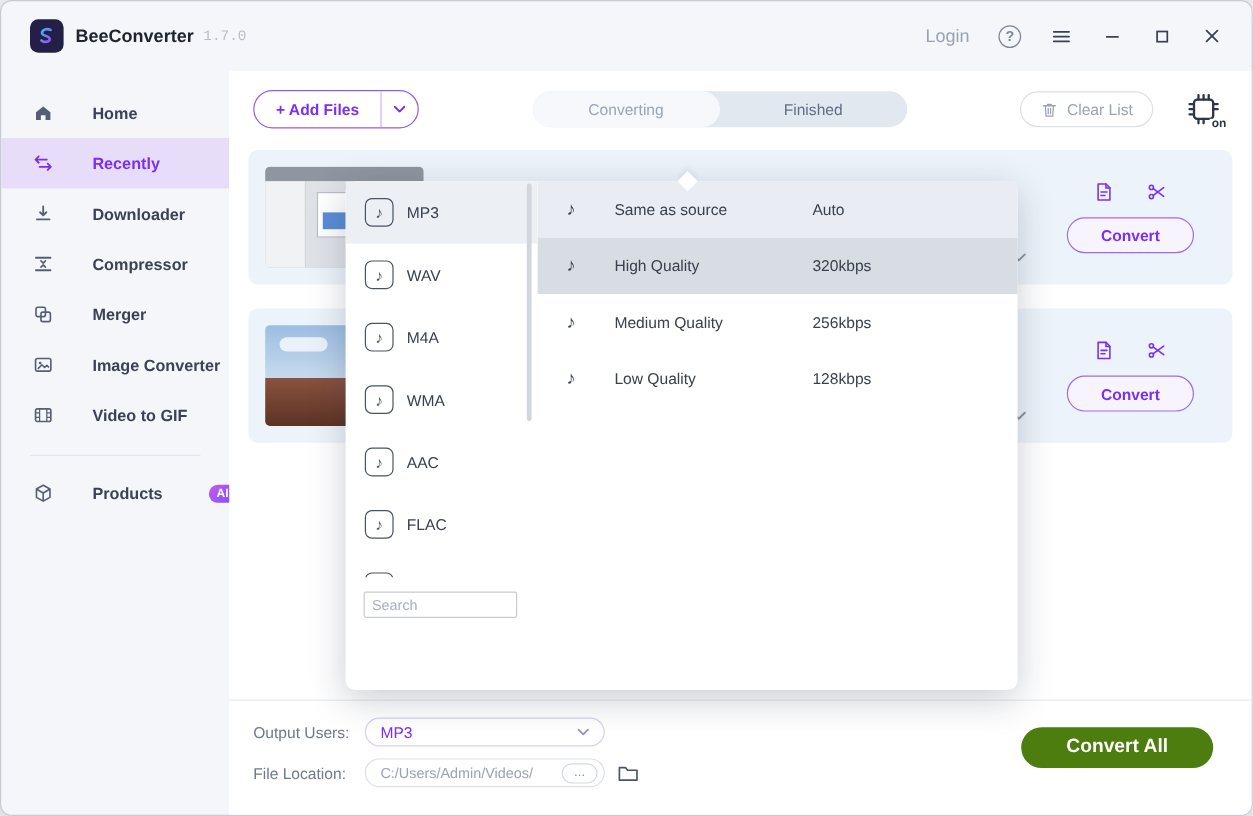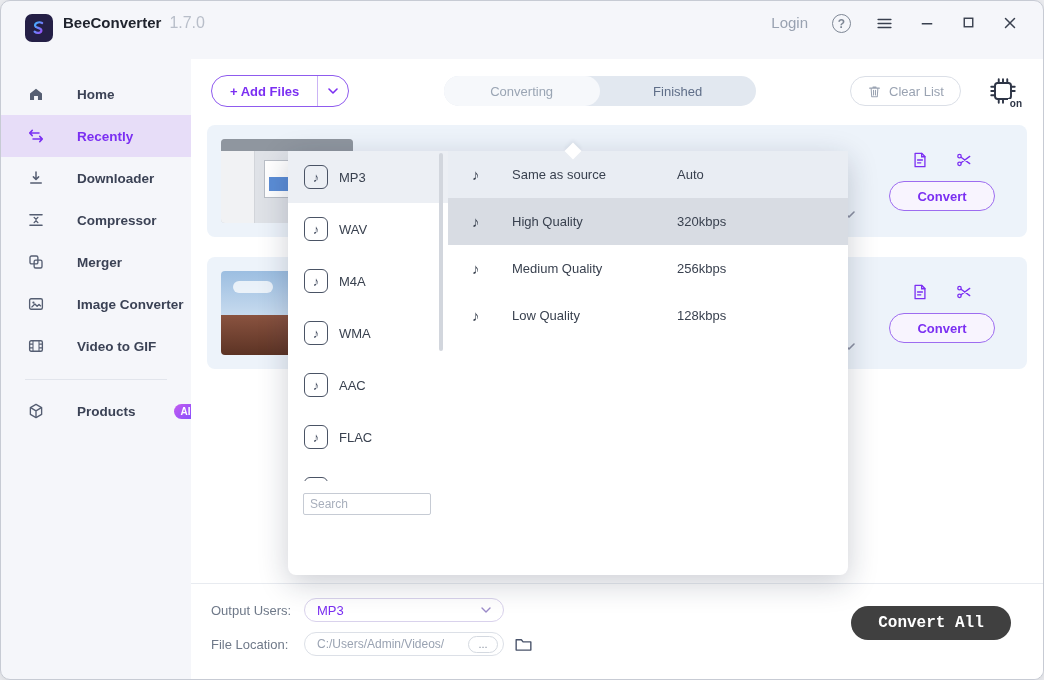--- a/index.html
+++ b/index.html
@@ -9,25 +9,25 @@
     background:#ECEDF1;
     -webkit-font-smoothing:antialiased;
   }
   .window {
     position:relative; width:1044px; height:680px;
     background:#F5F6FA; border:1px solid #C7CBD4; border-radius:10px;
     overflow:hidden; display:flex; flex-direction:column;
     box-shadow:0 2px 10px rgba(0,0,0,.10);
   }
   
-  .titlebar { height:58px; flex:none; display:flex; align-items:flex-start; padding:13px 24px; }
+  .titlebar { height:58px; flex:none; display:flex; align-items:center; padding:0 24px; }
   .logo { width:28px; height:28px; border-radius:7px; background:#241F46;
           display:flex; align-items:center; justify-content:center; flex:none; }
   .app-title { margin-left:10px; font-size:15px; font-weight:700; color:#20242E; }
-  .app-version { margin-left:8px; font-size:16px; color:#B8BEC9; }
+  .app-version { margin-left:8px; font-size:12px; color:#B8BEC9;font-family:Liberation Mono, monospace; }
   .tb-spacer { flex:1; }
   .login { font-size:15px; color:#99A2B1; cursor:pointer; }
   .help-circle { margin-left:24px; width:19px; height:19px; border-radius:50%;
                  border:1.6px solid #7E8795; color:#7E8795; font-size:12px; font-weight:700;
                  display:flex; align-items:center; justify-content:center; }
   .tb-icon { margin-left:24px; color:#39404F; display:flex; align-items:center; cursor:pointer; }
   
   .appbody { flex:1; display:flex; min-height:0; }
   .sidebar { width:190px; flex:none; padding-top:14px; }
   .side-item { height:42px; display:flex; align-items:center; padding-left:26px; gap:32px;
@@ -91,22 +91,22 @@
   .of-select .of-chev { color:#9B8BC9; display:flex; }
   .loc-wrap { width:200px; height:24px; border:1px solid #DCE0E7; border-radius:12px;
               display:flex; align-items:center; padding:0 5px 0 12px; background:#fff; }
   .loc-input { flex:1; min-width:0; border:none; outline:none; background:transparent;
                font-size:12px; color:#9AA3B2; font-family:"Liberation Sans",sans-serif; }
   .more-btn { flex:none; width:30px; height:17px; border:1px solid #D4D9E0; border-radius:9px;
               background:#fff; color:#8A93A2; font-size:11px; line-height:13px; text-align:center;
               cursor:pointer; font-family:"Liberation Sans",sans-serif; padding:0; }
   .folder-ic { margin-left:10px; color:#49536A; display:flex; cursor:pointer; }
   .convert-all { position:absolute; right:32px; top:22px; width:160px; height:34px; border:none;
-                 border-radius:17px; background:#404040; color:#fff; font-size:16px; font-weight:600;
-                 font-family:Liberation Mono, monospace; cursor:pointer; }
+                 border-radius:17px; background:#4d7c0f; color:#fff; font-size:16px; font-weight:600;
+                 font-family:Liberation Sans, sans-serif; cursor:pointer; }
   
   .popup { position:absolute; left:287px; top:150px; width:560px; height:424px; background:#fff;
            border-radius:8px; box-shadow:0 8px 30px rgba(25,30,60,.22); z-index:10; }
   .popup-arrow { position:absolute; top:-6px; left:279px; width:12px; height:12px; background:#fff;
                  transform:rotate(45deg); box-shadow:-2px -2px 4px rgba(25,30,60,.06); }
   .p-tabs { height:46px; display:flex; align-items:center; padding:0 30px; gap:38px;
             border-bottom:1px solid #EEF0F4; }
   .p-tab { font-size:13px; font-weight:600; color:#333B4A; cursor:pointer; }
   .p-tab.active { background:linear-gradient(90deg,#BC79F8,#9E4EF5); color:#fff;
                   padding:6px 21px; border-radius:15px; }

